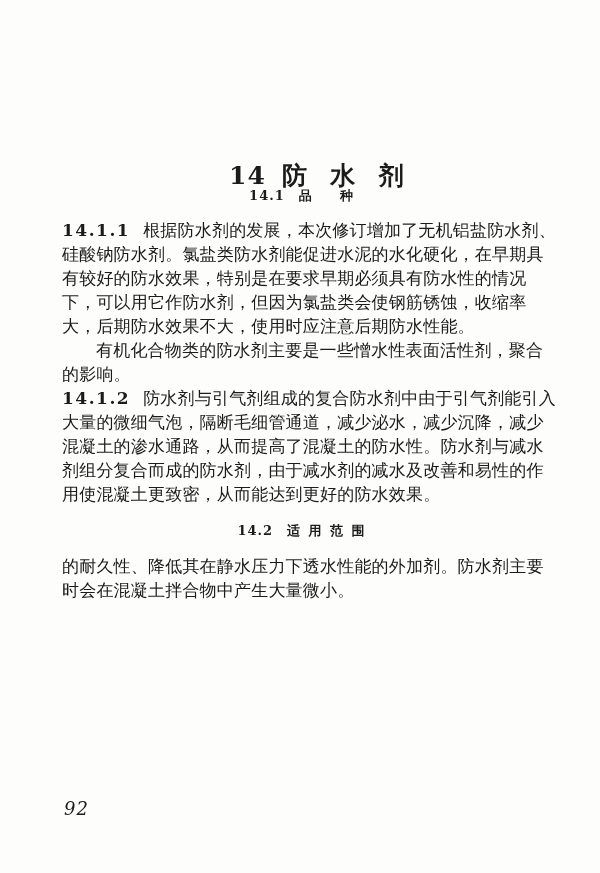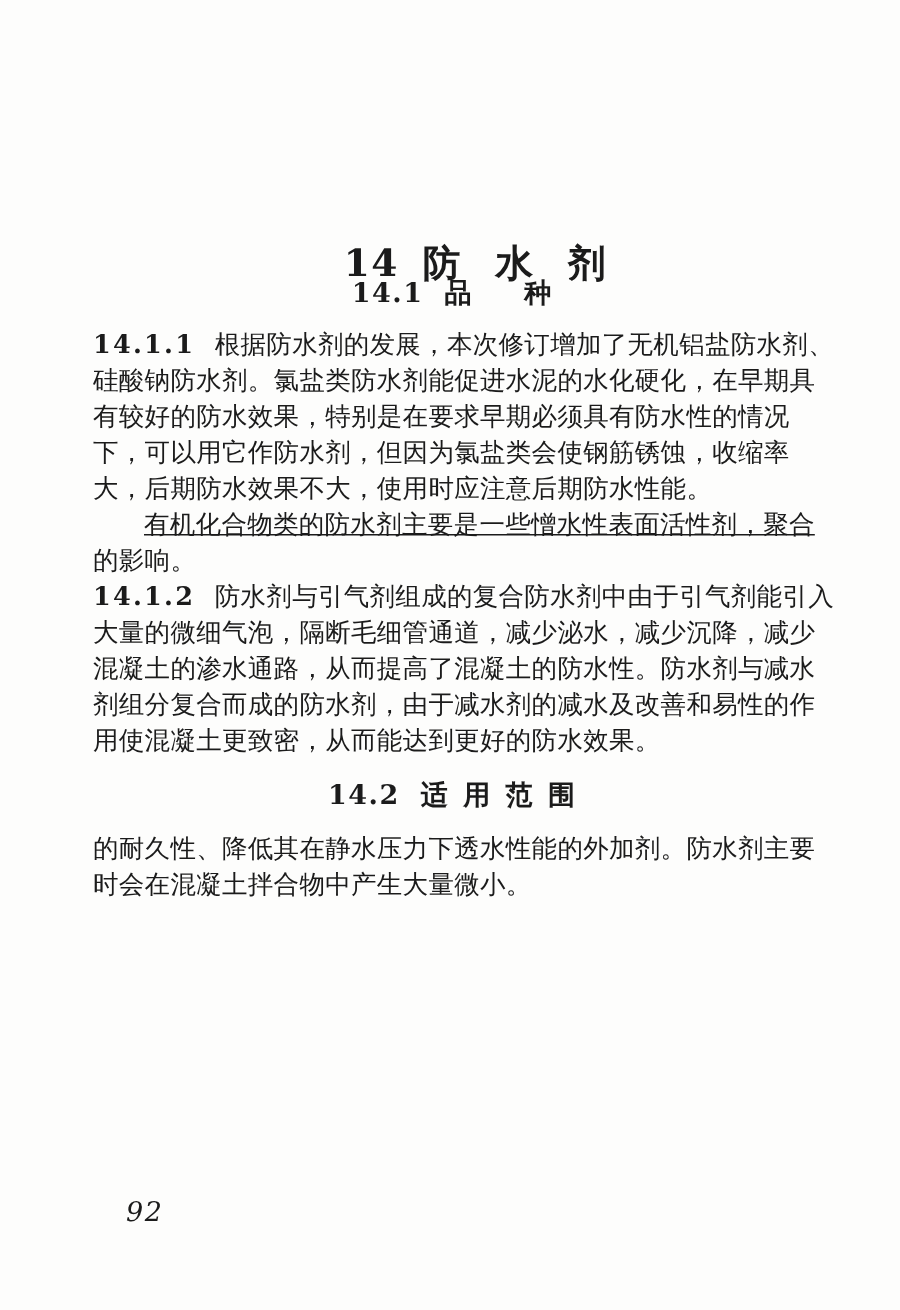--- a/index.html
+++ b/index.html
@@ -28,21 +28,21 @@
   .chapter-heading .chapter-title { letter-spacing: 2px; }
   .doc-body {
     position: absolute;
     top: 185px;
     left: 62px;
     width: 480px;
   }
   .section-heading {
     text-align: center;
     font-weight: bold;
-    font-size: 18px;
+    font-size: 13px;
     line-height: 22px;
     margin: 14px 0 12px 0;
     white-space: pre;
   }
   .section-heading:first-child { margin-top: 0; margin-bottom: 11px; }
   .section-heading .section-number { margin-right: 14px; letter-spacing: 1px; }
   .section-heading .section-title { letter-spacing: 2px; }
   .paragraph { margin: 0; }
   .text-line {
     font-size: 17px;
@@ -50,24 +50,24 @@
     height: 24px;
     white-space: nowrap;
     letter-spacing: 0.2px;
   }
   .text-line .clause-number {
     font-weight: bold;
     margin-right: 13px;
     letter-spacing: 1.5px;
     text-align: center;
   }
-  .text-line.indent { text-indent: 34px; text-decoration: underline; }
+  .text-line.indent { text-indent: 34px; }
   .page-number {
     position: absolute;
-    left: 84px;
+    left: 64px;
     top: 798px;
     font-style: italic;
     font-size: 18px;
     letter-spacing: 1px;
   }
 </style>
 </head>
 <body>
 
 <div class="page">

